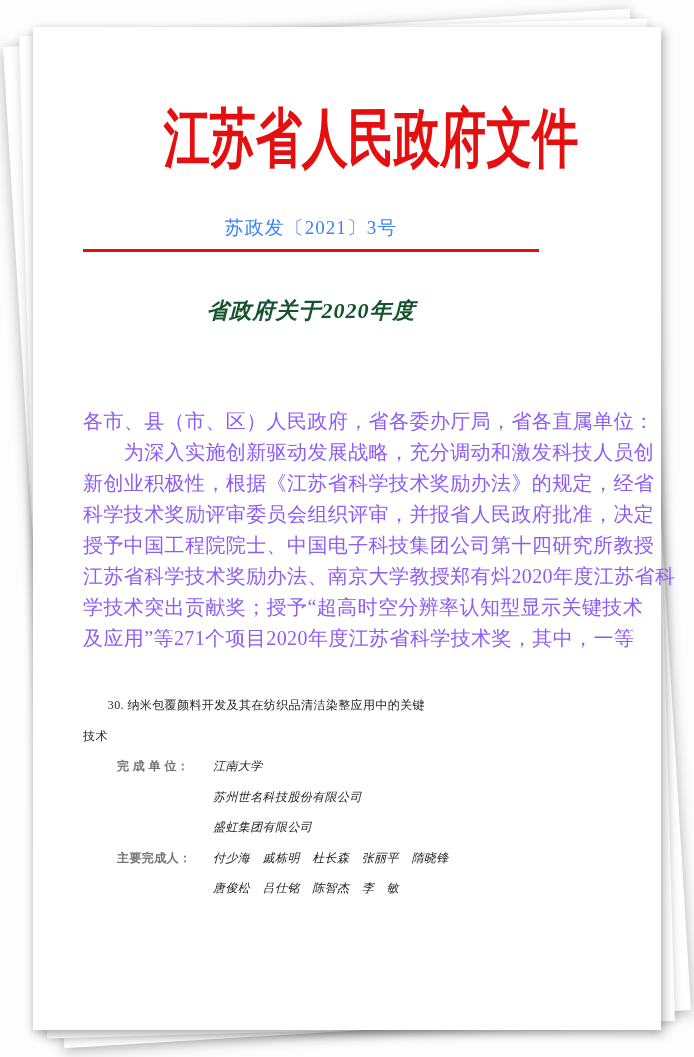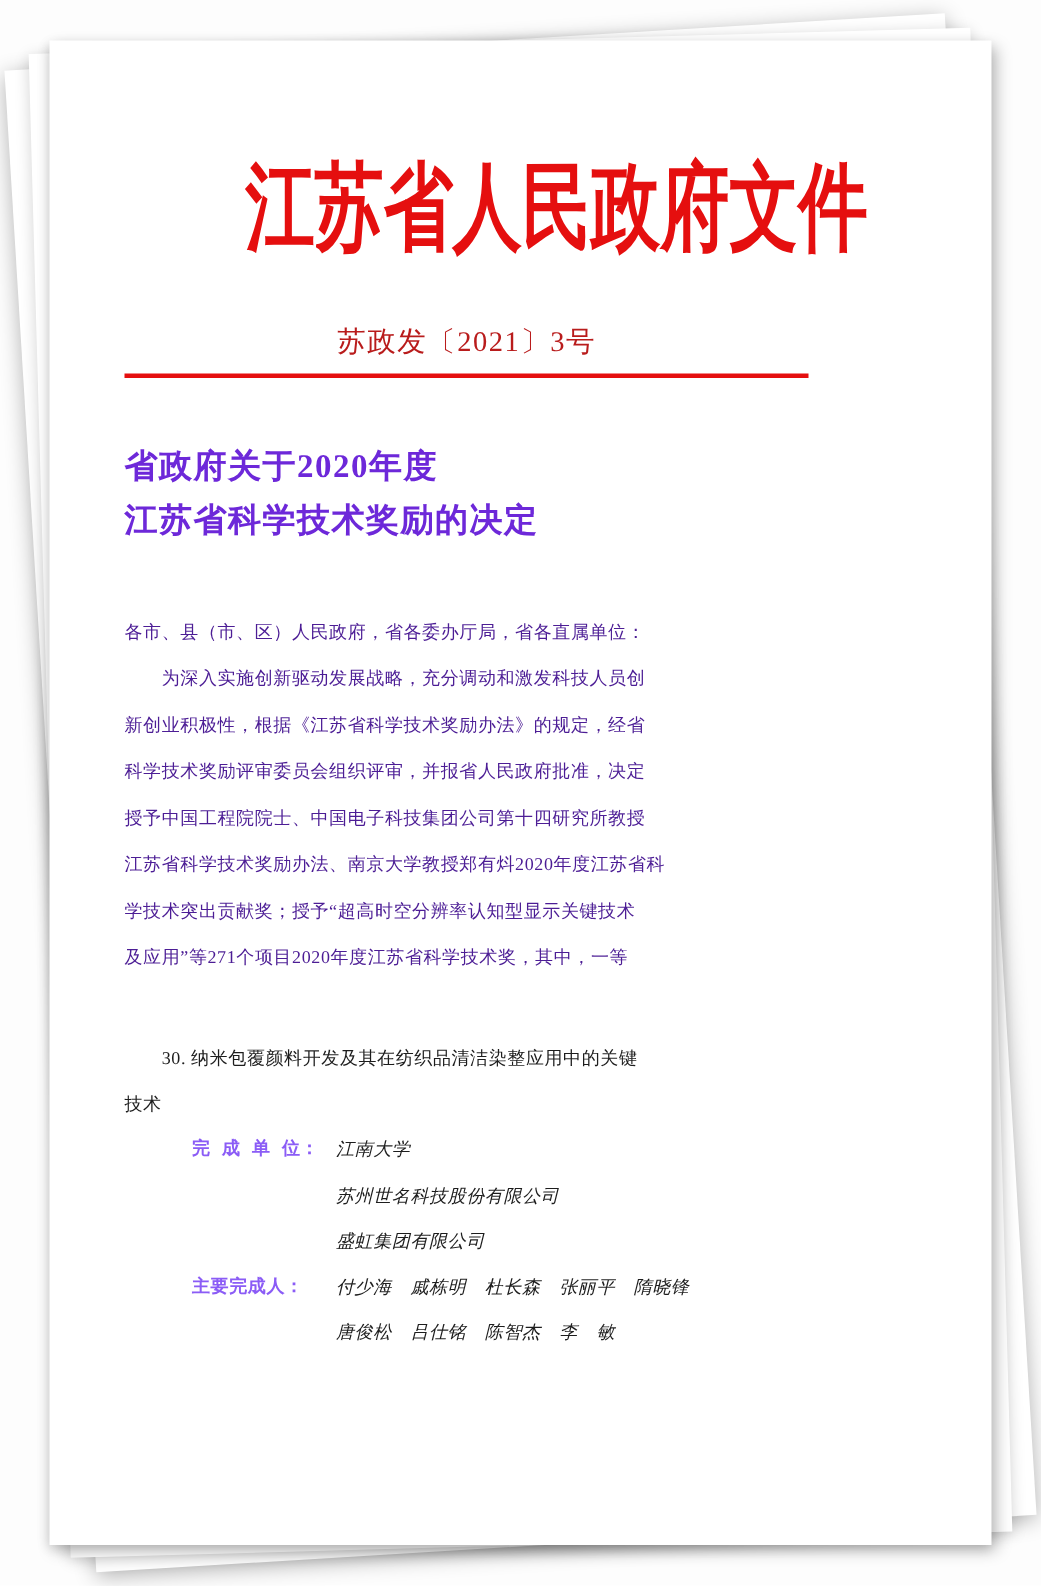--- a/index.html
+++ b/index.html
@@ -56,72 +56,74 @@
     transform: scaleX(0.72);
     transform-origin: center;
   }
   .doc-number {
     position: absolute;
     top: 188px;
     left: 50px;
     width: 456px;
     text-align: center;
     font-size: 19px;
-    color: #b91c1c;
+    color: #3b82f6;
     letter-spacing: 1px;
   }
   .red-line {
     position: absolute;
     top: 222px;
     left: 50px;
     width: 456px;
     height: 3px;
     background: #e50f0f;
   }
   .doc-title {
     position: absolute;
     top: 266px;
     left: 50px;
     width: 456px;
+    text-align: center;
     font-size: 22px;
     font-weight: bold;
     line-height: 36px;
-    color: #6d28d9;
+    color: #14532d;
     letter-spacing: 1px;
+    font-style: italic;
   }
   .doc-body {
     position: absolute;
     top: 379px;
     left: 50px;
     width: 478px;
-    font-size: 12px;
+    font-size: 20px;
     line-height: 31px;
-    color: #4c1d95;
+    color: #8b5cf6;
     letter-spacing: 0.4px;
   }
   .body-line { white-space: nowrap; }
   .doc-item {
     position: absolute;
     top: 663px;
     left: 50px;
     width: 478px;
     font-size: 12px;
     line-height: 30.5px;
     color: #1d1d1d;
     letter-spacing: 0.4px;
   }
   .item-line { white-space: nowrap; }
   .comp-row { display: flex; }
   .row-label {
     width: 96px;
-    margin-left: 45px;
+    margin-left: 34px;
     flex: 0 0 auto;
-    font-family: Liberation Mono, monospace;
+    font-family: Liberation Serif, serif;
     font-weight: bold;
-    color: #8b5cf6;
+    color: #737373;
     white-space: nowrap;
   }
   .row-text {
     flex: 1;
     white-space: nowrap;
     font-style: italic;
   }
 </style>
 </head>
 <body>
@@ -137,21 +139,20 @@
     </div>
 
     <div class="doc-number">苏政发〔2021〕3号</div>
 
     <div class="red-line"></div>
 
     <div class="doc-title">
 
         <div class="title-line">省政府关于2020年度</div>
 
-        <div class="title-line">江苏省科学技术奖励的决定</div>
       </div>
 
     <div class="doc-body">
 
         <div class="body-line">各市、县（市、区）人民政府，省各委办厅局，省各直属单位：</div>
 
         <div class="body-line">　　为深入实施创新驱动发展战略，充分调动和激发科技人员创</div>
 
         <div class="body-line">新创业积极性，根据《江苏省科学技术奖励办法》的规定，经省</div>
 

